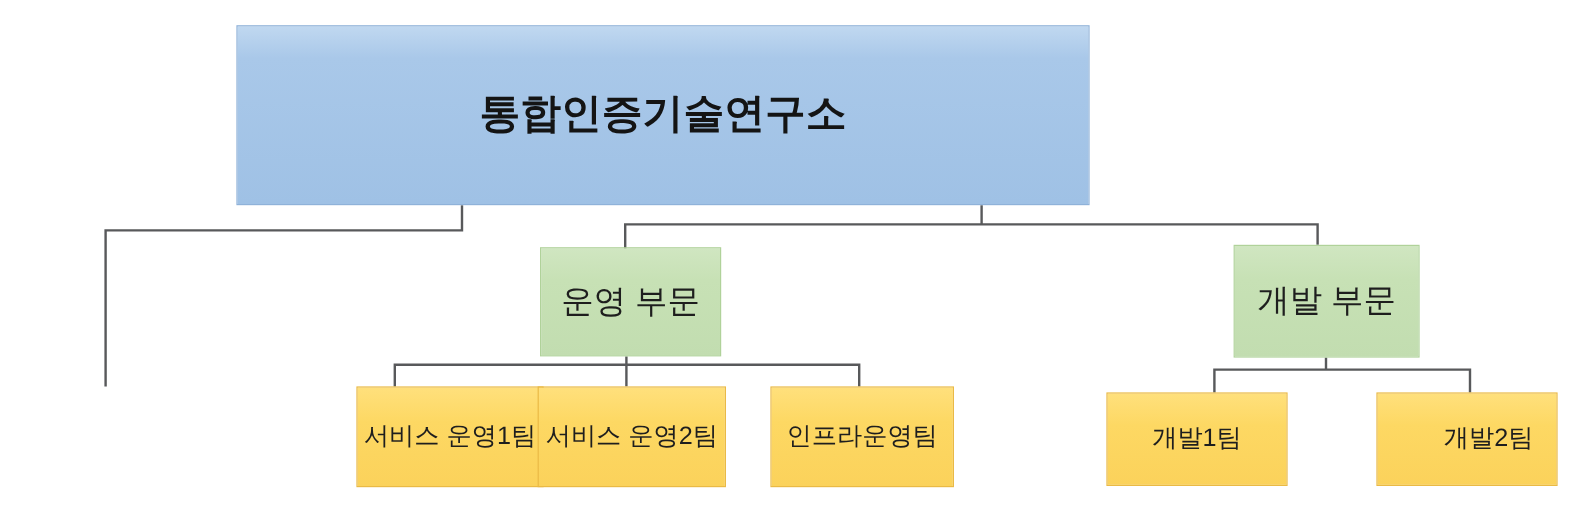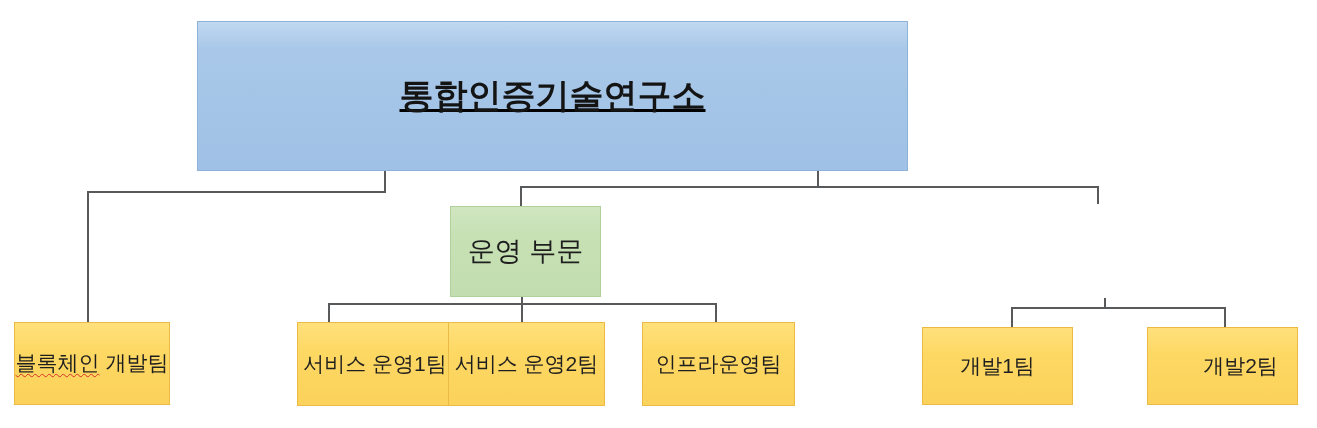--- a/index.html
+++ b/index.html
@@ -28,21 +28,20 @@
     display: flex;
     align-items: center;
     justify-content: center;
     text-align: center;
   }
   .node .label { color: #1f1f1f; line-height: 1.15; white-space: nowrap; }
 
   .root-node {
     background: linear-gradient(180deg, #c0d8f0 0%, #a9c8e9 18%, #9fc1e5 100%);
     border: 1px solid #8fb2d9;
-    text-decoration: underline;
   }
   .root-node .label {
     font-size: 34px;
     font-weight: 700;
     color: #141414;
   }
 
   .division-node {
     background: linear-gradient(180deg, #d0e6c1 0%, #c7e1b5 30%, #c2ddb0 100%);
     border: 1px solid #b0d29a;
@@ -91,24 +90,24 @@
   </svg>
 
   <div class="node root-node n-root">
     <div class="label">통합인증기술연구소</div>
   </div>
 
   <div class="node division-node n-ops">
     <div class="label">운영 부문</div>
   </div>
 
+  <div class="node division-node n-dev">
+    <div class="label">개발 부문</div>
+  </div>
 
-  <div class="node team-node n-blockchain">
-    <div class="label"><span class="squiggle">블록체인</span> <span>개발팀</span></div>
-  </div>
 
   <div class="node team-node n-svc1">
     <div class="label">서비스 운영1팀</div>
   </div>
 
   <div class="node team-node n-svc2">
     <div class="label">서비스 운영2팀</div>
   </div>
 
   <div class="node team-node n-infra">

